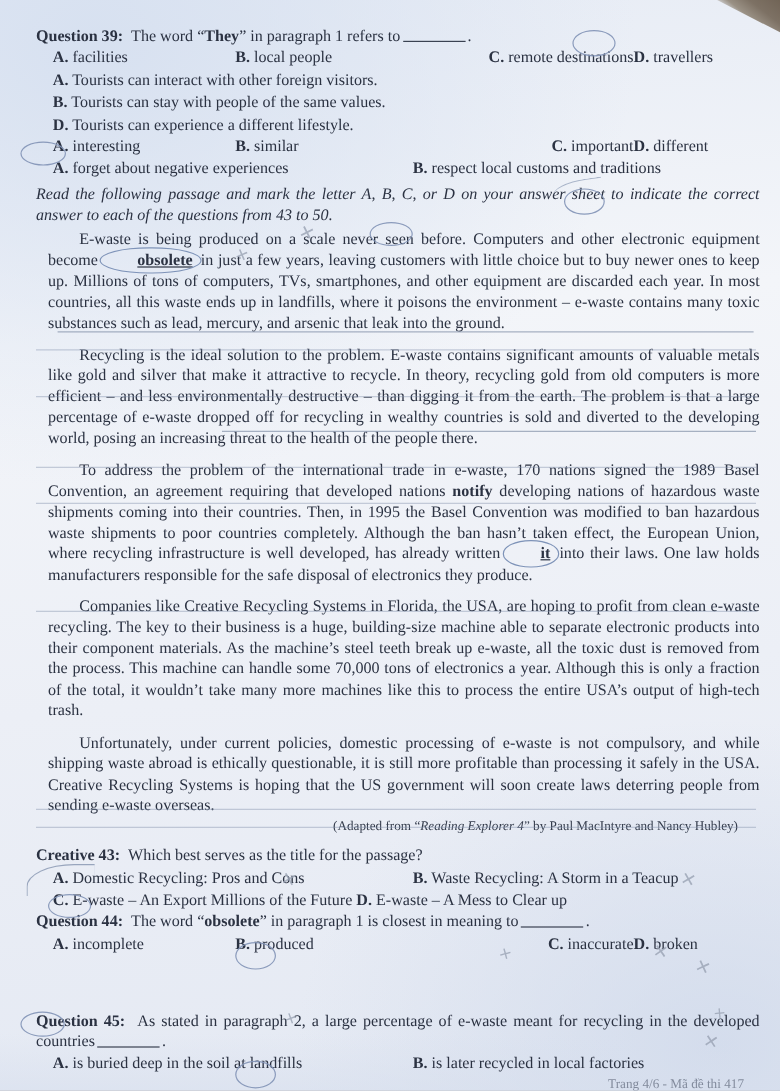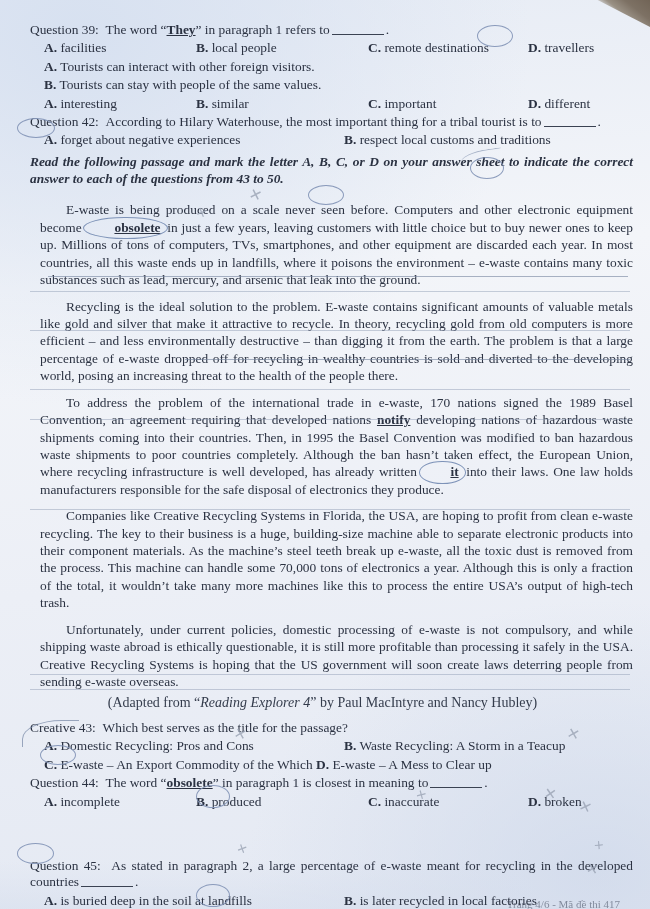--- a/index.html
+++ b/index.html
@@ -51,60 +51,60 @@
     padding: 22px 17px 0 30px;
     z-index: 2;
   }
 
   
   .qblock { margin: 0 0 1px 0; }
   .qline {
     margin: 0 0 1.5px 0;
     white-space: nowrap;
   }
-  .qlabel { font-weight: normal; }
+  .qlabel { font-weight: bold; }
   .qstem { }
   .blank {
     display: inline-block;
     border-bottom: 1.1px solid #3a4252;
     width: 52px;
     height: 0.72em;
     margin: 0 2px -1px 2px;
   }
-  .kw { font-weight: bold; text-decoration: underline; }
+  .kw { font-weight: bold; }
 
   .opts {
     position: relative;
     padding-left: 14px;
     margin: 0;
   }
   .opt-row {
     position: relative;
     white-space: nowrap;
     margin-bottom: 1.5px;
   }
   .opt {
     position: relative;
     display: inline-block;
   }
   .ltr { font-weight: bold; }
 
   
   .grid4 > .opt:nth-child(1) { width: 152px; }
   .grid4 > .opt:nth-child(2) { width: 172px; }
-  .grid4 > .opt:nth-child(3) { width: 160px; }
+  .grid4 > .opt:nth-child(3) { width: 160px; text-align: right; }
 
   
   .grid2 > .opt:nth-child(1) { width: 300px; }
 
   
   .instr {
     font-style: italic;
-    font-weight: bold;
-    margin: 5px 0 14px 0;
+    font-weight: normal;
+    margin: 5px 0 3px 0;
     line-height: 1.24;
     text-align: justify;
   }
   .para {
     text-align: justify;
     text-indent: 26px;
     margin: 0 0 9px 10px;
     line-height: 1.3;
   }
   .para.tight { margin-bottom: 8px; }
@@ -119,22 +119,22 @@
     content: "";
     position: absolute;
     left: -2px; top: -2px;
     width: calc(100% + 4px);
     height: calc(100% + 3px);
     border: 1.1px solid #7e93b8;
     border-radius: 50%;
     pointer-events: none;
   }
   .credit {
-    text-align: center;
-    font-size: 14px;
+    text-align: right;
+    font-size: 11px;
     margin: -4px 0 8px 0;
     padding-right: 18px;
     color: #343c4c;
   }
   .credit .bookname { font-style: italic; }
 
   
   .mark {
     position: absolute;
     pointer-events: none;
@@ -196,36 +196,33 @@
         <div class="opt-row grid4">
           <span class="opt"><span class="ltr">A.</span> <span>facilities</span></span><span class="opt"><span class="ltr">B.</span> <span>local people</span></span><span class="opt"><span class="ltr">C.</span> <span>remote destinations</span></span><span class="opt"><span class="ltr">D.</span> <span>travellers</span></span>
         </div>
       </div>
     </div>
 
     <div class="qblock">
       <div class="opts">
         <div class="opt-row"><span class="opt"><span class="ltr">A.</span> <span>Tourists can interact with other foreign visitors.</span></span></div>
         <div class="opt-row"><span class="opt"><span class="ltr">B.</span> <span>Tourists can stay with people of the same values.</span></span></div>
+        <div class="opt-row"><span class="opt"><span class="ltr">D.</span> <span>Tourists can experience a different lifestyle.</span></span></div>
       </div>
     </div>
 
     <div class="qblock">
       <div class="opts">
         <div class="opt-row grid4">
           <span class="opt"><span class="ltr">A.</span> <span>interesting</span></span><span class="opt"><span class="ltr">B.</span> <span>similar</span></span><span class="opt"><span class="ltr">C.</span> <span>important</span></span><span class="opt"><span class="ltr">D.</span> <span>different</span></span>
         </div>
       </div>
     </div>
 
     <div class="qblock">
-      <div class="qline">
-        <span class="qlabel">Question 42:</span>
-        <span>&nbsp;</span><span class="qstem">According to Hilary Waterhouse, the most important thing for a tribal tourist is to</span><span class="blank"></span><span>.</span>
-      </div>
       <div class="opts">
         <div class="opt-row grid2">
           <span class="opt"><span class="ltr">A.</span> <span>forget about negative experiences</span></span><span class="opt"><span class="ltr">B.</span> <span>respect local customs and traditions</span></span>
         </div>
       </div>
     </div>
 
     <div class="instr">Read the following passage and mark the letter A, B, C, or D on your answer sheet to indicate the correct answer to each of the questions from 43 to 50.</div>
 
     <div class="para"><span>E-waste is being produced on a scale never seen before. Computers and other electronic equipment become </span><span class="circ-inline">obsolete</span><span> in just a few years, leaving customers with little choice but to buy newer ones to keep up. Millions of tons of computers, TVs, smartphones, and other equipment are discarded each year. In most countries, all this waste ends up in landfills, where it poisons the environment – e-waste contains many toxic substances such as lead, mercury, and arsenic that leak into the ground.</span></div>
@@ -243,21 +240,21 @@
     <div class="qblock">
       <div class="qline">
         <span class="qlabel">Creative 43:</span>
         <span>&nbsp;</span><span class="qstem">Which best serves as the title for the passage?</span>
       </div>
       <div class="opts">
         <div class="opt-row grid2">
           <span class="opt"><span class="ltr">A.</span> <span>Domestic Recycling: Pros and Cons</span></span><span class="opt"><span class="ltr">B.</span> <span>Waste Recycling: A Storm in a Teacup</span></span>
         </div>
         <div class="opt-row">
-          <span class="opt"><span class="ltr">C.</span> <span>E-waste – An Export Commodity of the Which</span></span>&nbsp;<span class="opt"><span class="ltr">D.</span> <span>E-waste – A Mess to Clear up</span></span>
+          <span class="opt"><span class="ltr">C.</span> <span>E-waste – An Export Millions of the Future</span></span>&nbsp;<span class="opt"><span class="ltr">D.</span> <span>E-waste – A Mess to Clear up</span></span>
         </div>
       </div>
     </div>
 
     <div class="qblock">
       <div class="qline">
         <span class="qlabel">Question 44:</span>
         <span>&nbsp;</span><span class="qstem">The word “<span class="kw">obsolete</span>” in paragraph 1 is closest in meaning to</span><span class="blank"></span><span>.</span>
       </div>
       <div class="opts">

